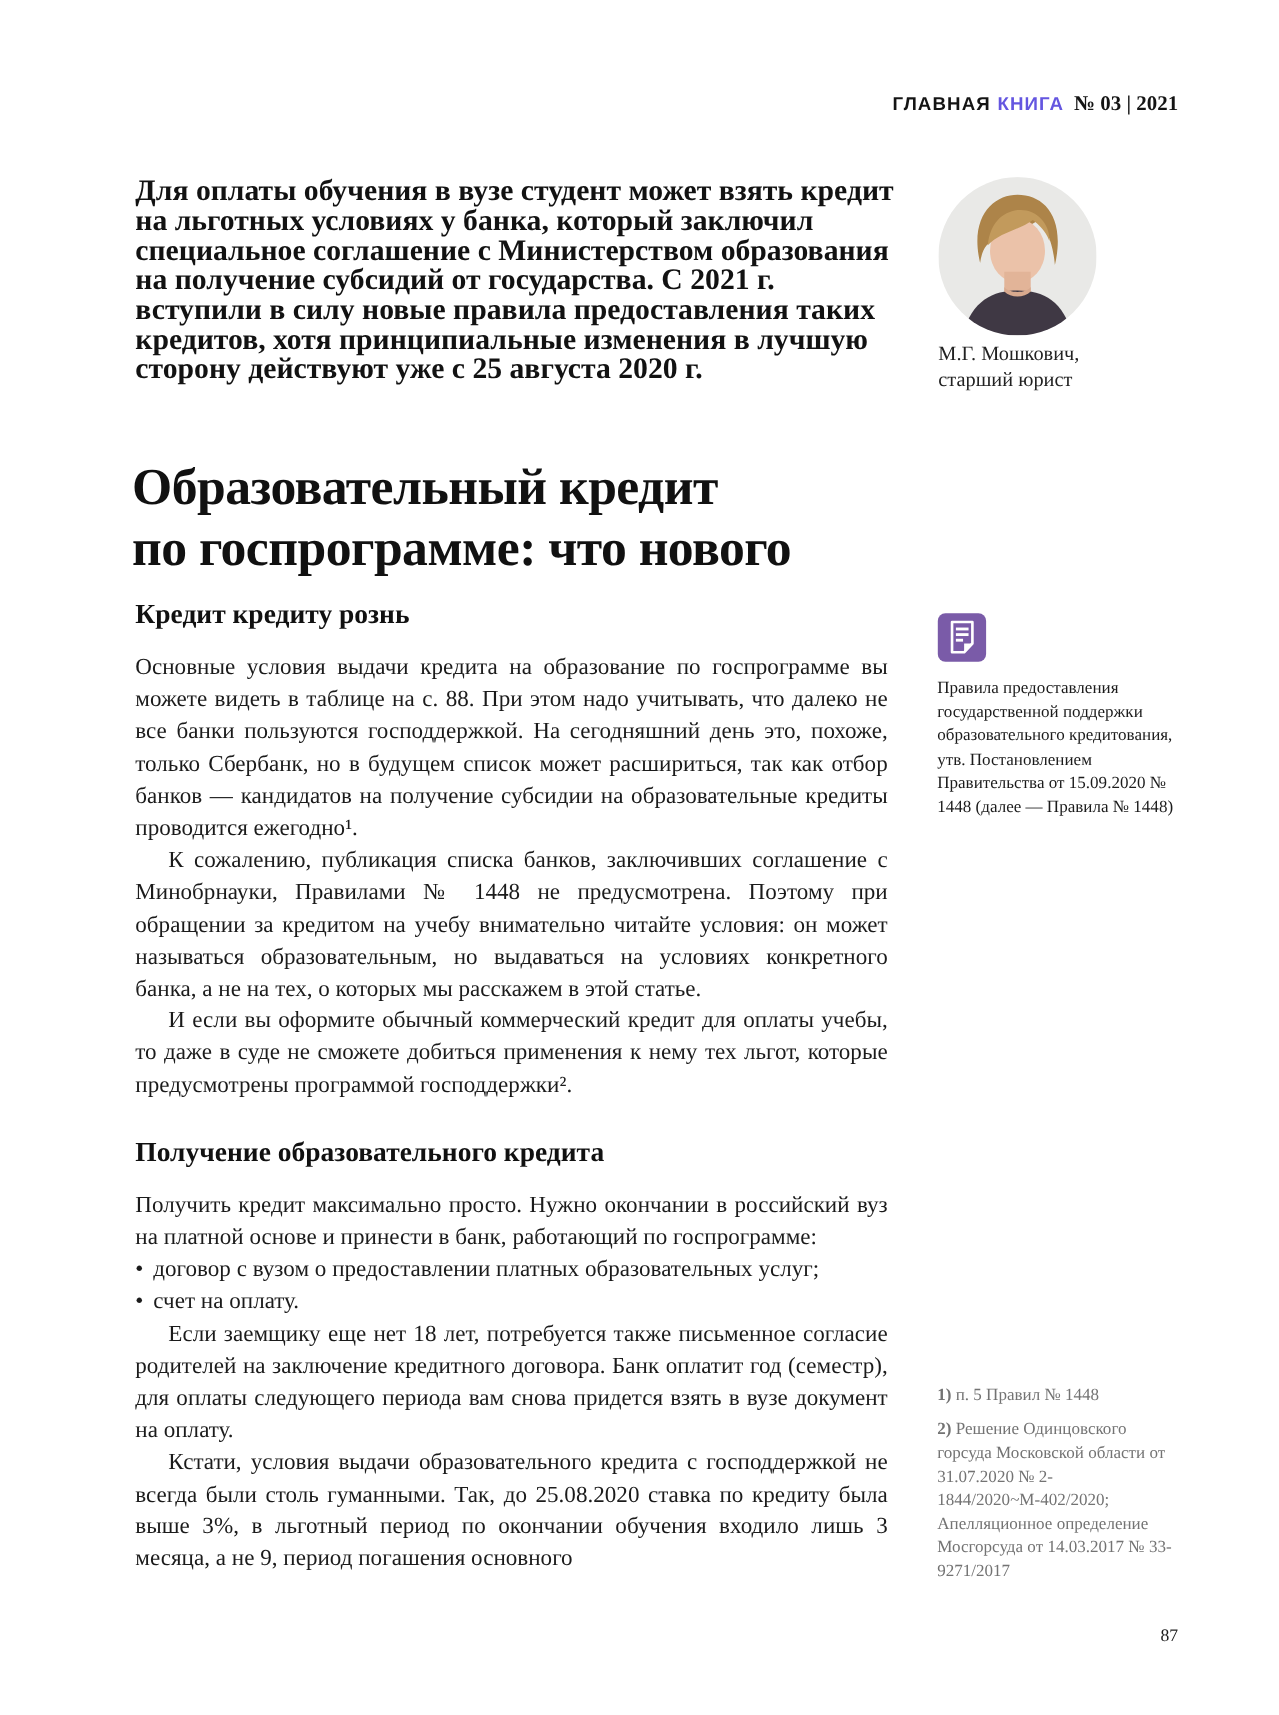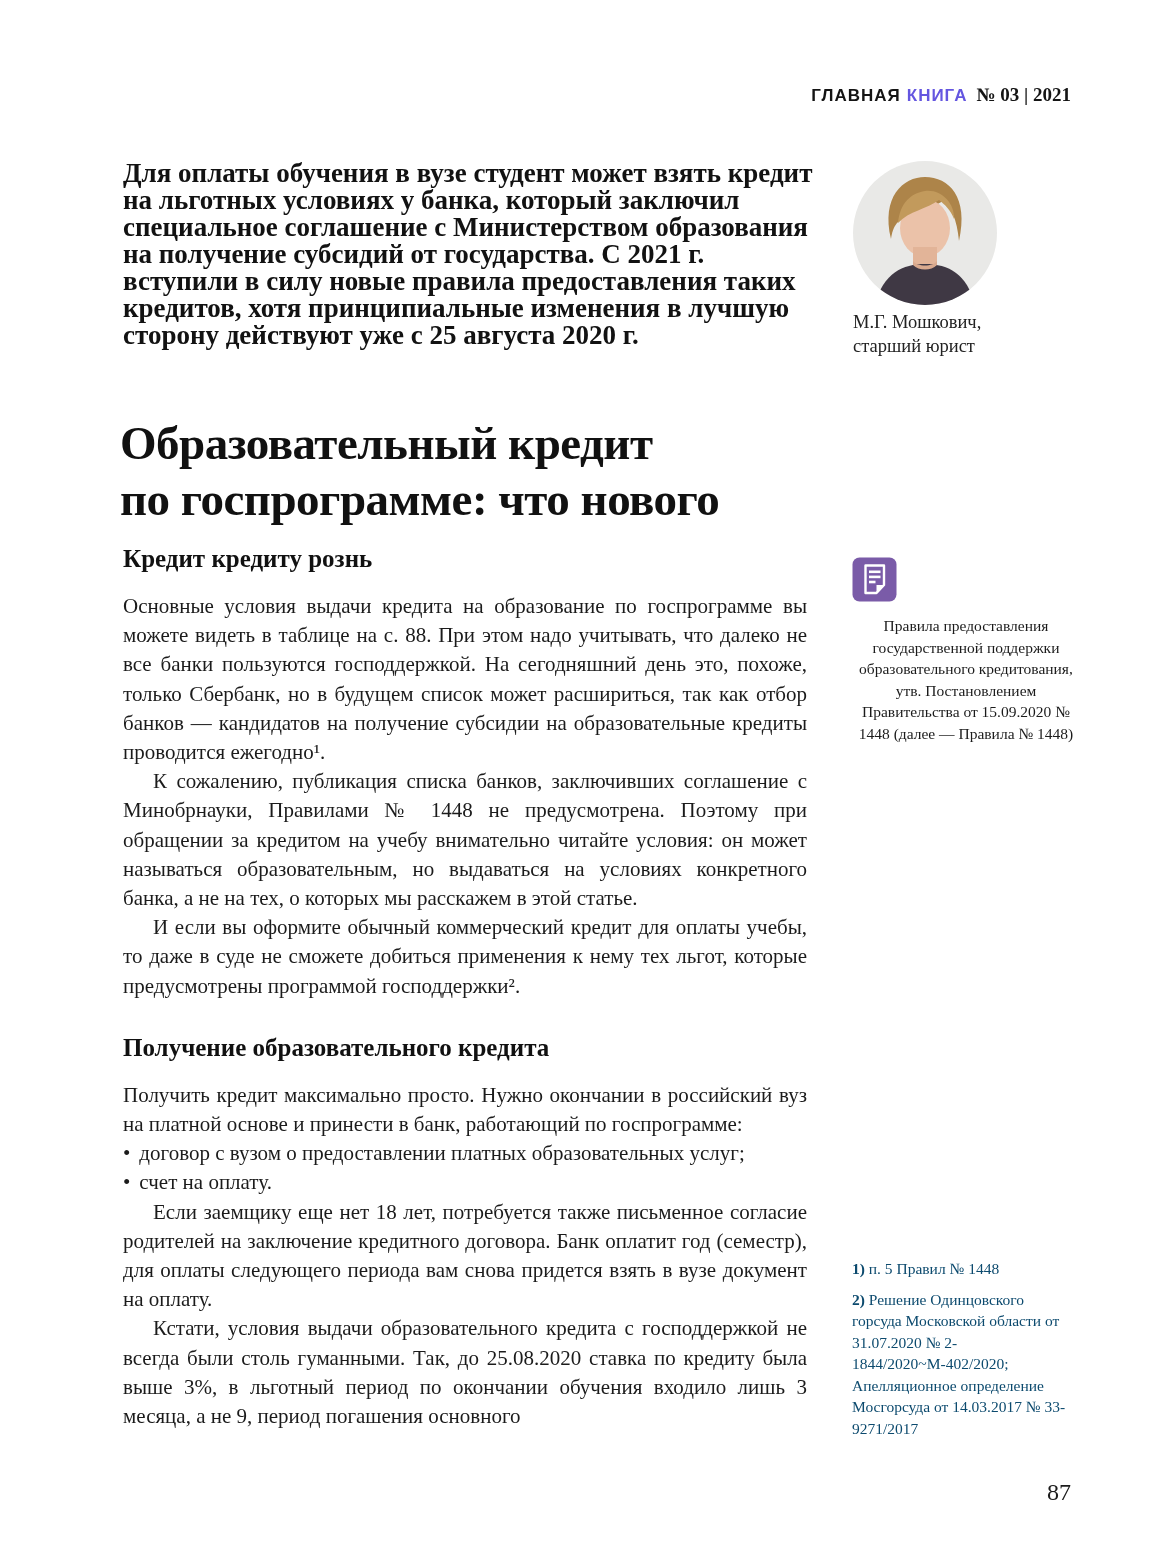--- a/index.html
+++ b/index.html
@@ -60,35 +60,35 @@
   .sec-heading.second { margin-top:33px; }
   .main-col p {
     margin:0; font-size:21px; line-height:29.2px;
     text-align:justify; color:#1b1b1b;
   }
   .main-col p.ind { text-indent:30px; }
   .bullet-row { display:flex; gap:9px; font-size:21px; line-height:29.2px; }
   .bullet-glyph { flex:0 0 auto; }
 
   
-  .side-note { position:absolute; left:852px; top:557px; width:228px;text-align:center; }
+  .side-note { position:absolute; left:852px; top:557px; width:228px; }
   .note-icon { width:45px; height:45px; display:block; }
   .note-text {
     margin-top:13px; font-size:15.5px; line-height:21.5px; color:#1b1b1b;
   }
 
   
   .footnotes { position:absolute; left:852px; top:1258px; width:214px; }
-  .footnote { font-size:15.5px; line-height:21.5px; margin-bottom:9px; color:#0c4a6e; }
+  .footnote { font-size:15.5px; line-height:21.5px; margin-bottom:9px; color:#737373; }
   .fn-num { font-weight:bold; }
 
   
   .page-number {
     position:absolute; right:92px; top:1479px;
-    font-size:24px; color:#1b1b1b;
+    font-size:16px; color:#1b1b1b;
   }
 </style>
 </head>
 <body>
 
 <div class="page">
 
   <div class="mag-header">
     <span class="brand"><span class="brand-word1">ГЛАВНАЯ</span><span class="brand-word2">КНИГА</span></span>
     <span class="issue">№ 03 | 2021</span>

